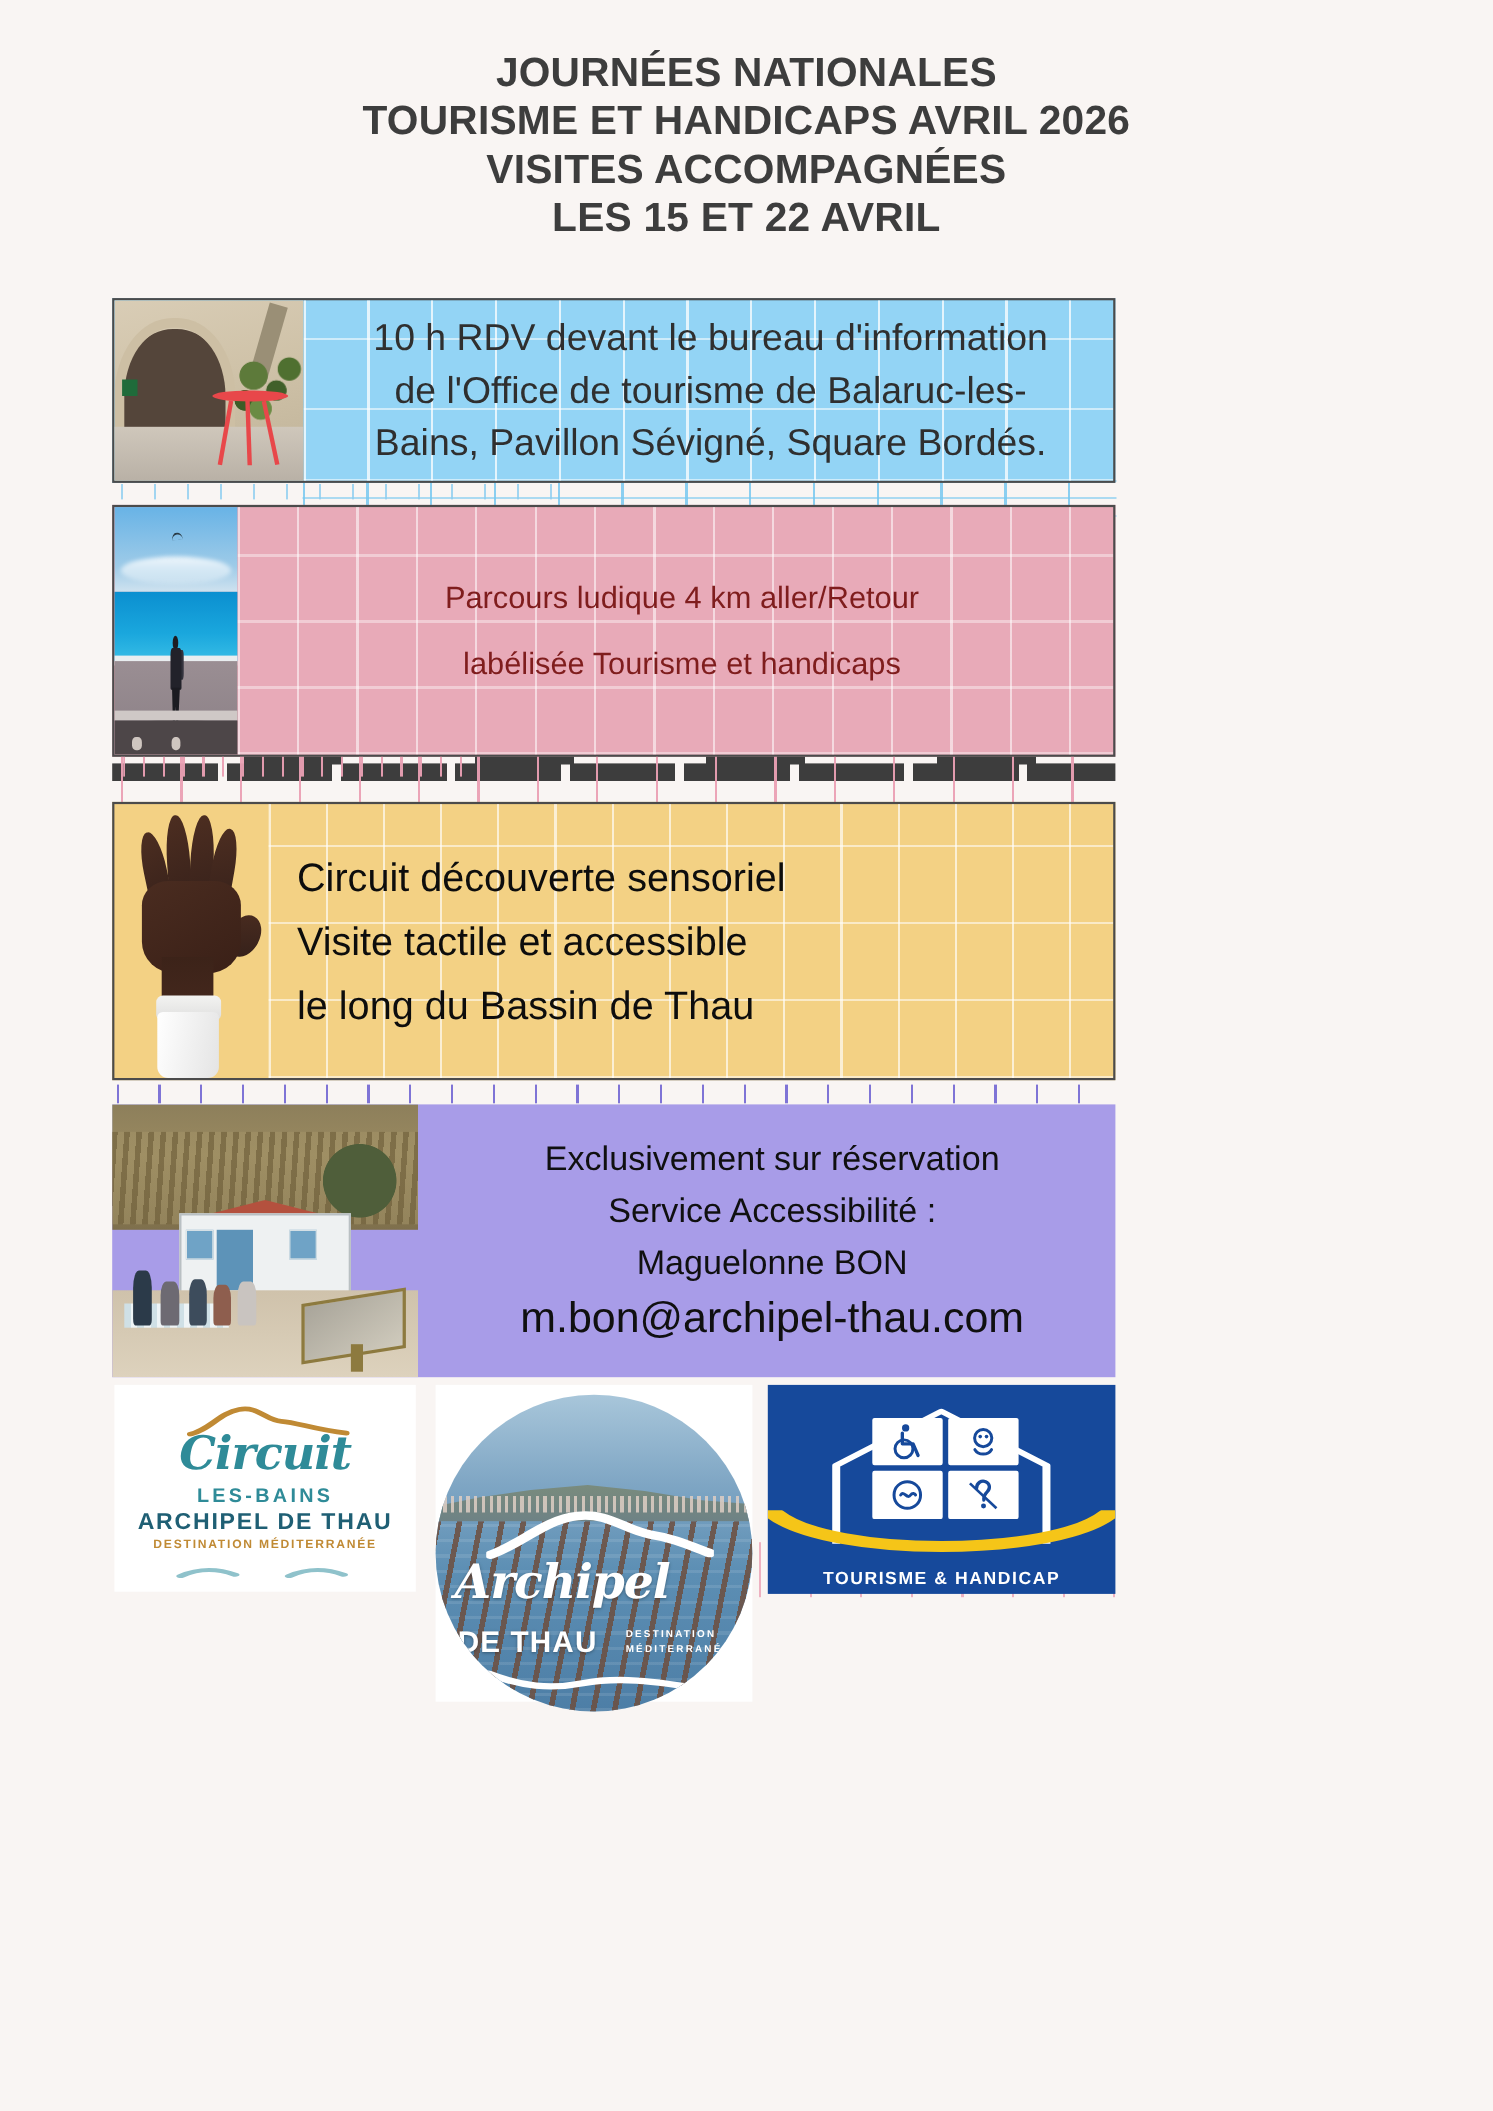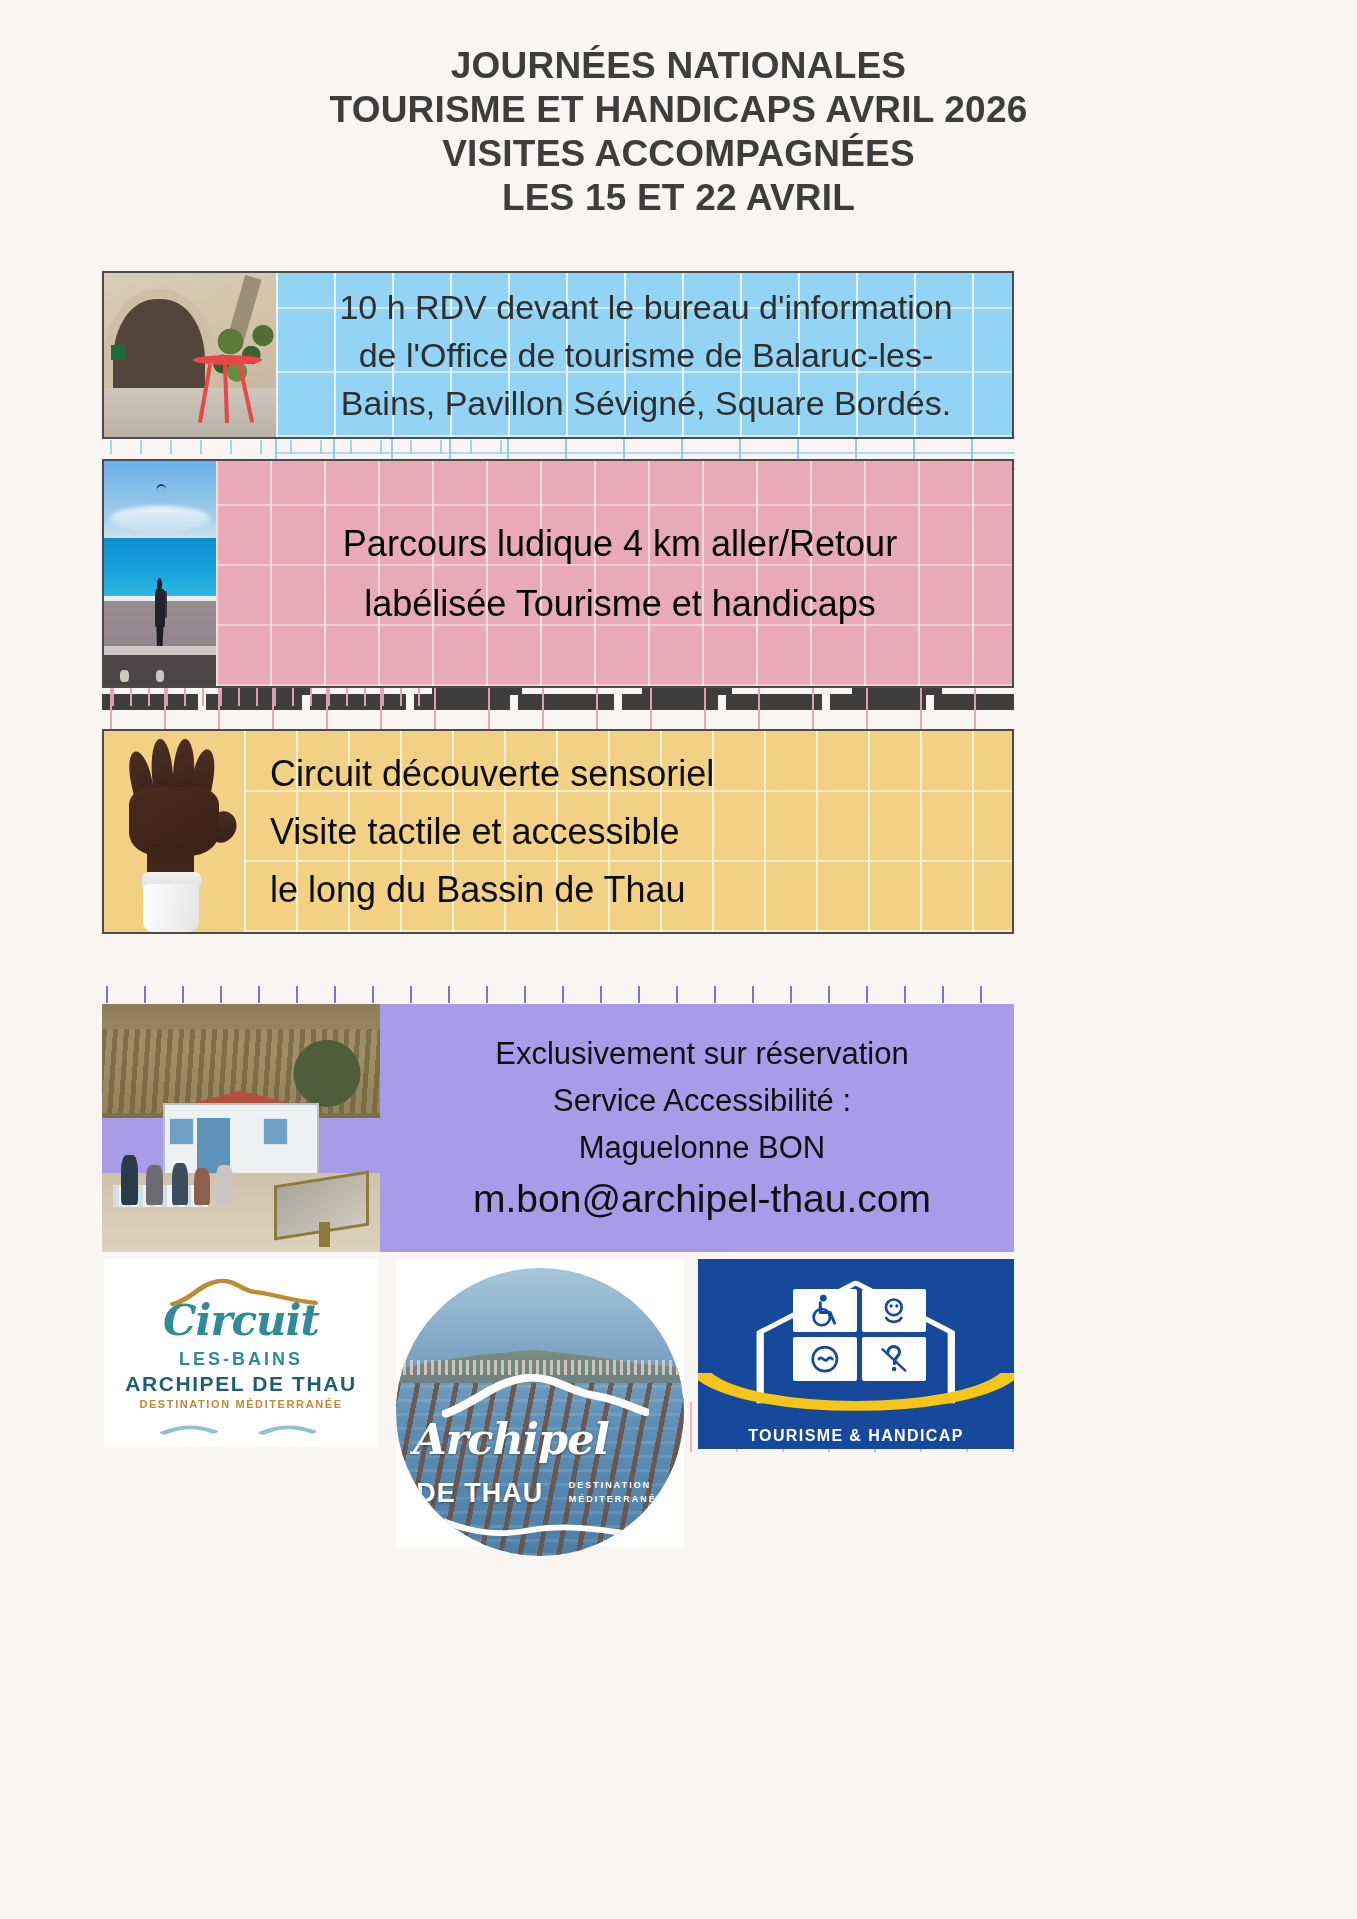--- a/index.html
+++ b/index.html
@@ -48,25 +48,25 @@
   #blue-card{left:102px;top:271px;width:912px;height:168px;background:#93d4f5;}
   #blue-card .photo{width:172px;}
   #blue-card .body .lines{
     color:#2f2f2f;font-size:34px;line-height:48px;padding-right:12px;
   }
 
   
   #pink-card{left:102px;top:459px;width:912px;height:229px;background:#e8aab8;}
   #pink-card .photo{width:112px;}
   #pink-card .body .lines{
-    color:#000000;font-size:36px;line-height:60px;padding-right:4px;
-  }
-
-  
-  #yellow-card{left:102px;top:729px;width:912px;height:205px;background:#f3d184;}
+    color:#7f1d1d;font-size:28px;line-height:60px;padding-right:4px;
+  }
+
+  
+  #yellow-card{left:102px;top:729px;width:912px;height:253px;background:#f3d184;}
   #yellow-card .photo{width:140px;}
   #yellow-card .body .lines{
     color:#0d0d0d;font-size:36px;line-height:58px;text-align:left;padding-left:10px;
   }
 
   
   #purple-card{left:102px;top:1004px;width:912px;height:248px;background:#a89ce8;border:none;}
   #purple-card .photo{width:278px;}
   #purple-card .body .lines{
     color:#101010;font-size:31px;line-height:47px;padding-right:6px;

